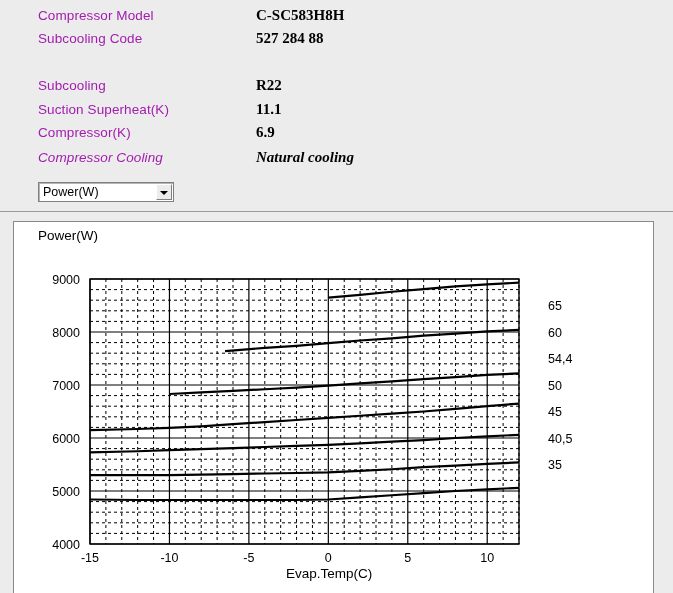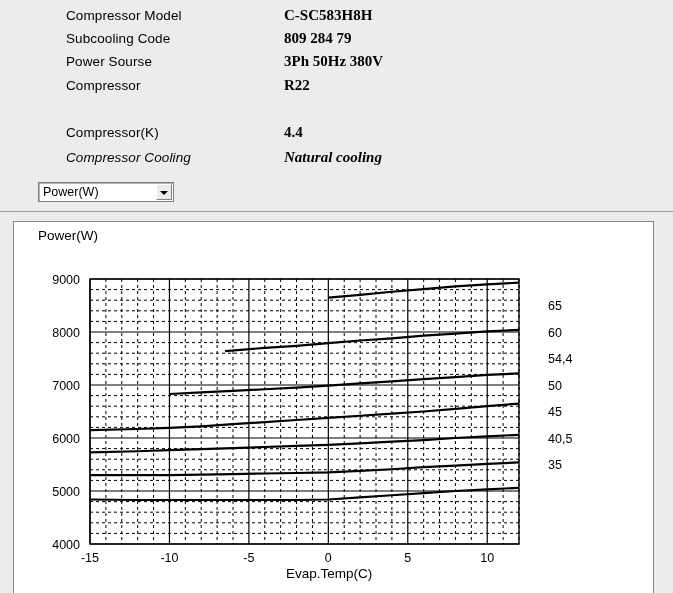--- a/index.html
+++ b/index.html
@@ -29,23 +29,22 @@
     left: 38px;
     height: 22px;
     line-height: 22px;
     white-space: nowrap;
   }
   .spec-label {
     display: inline-block;
     width: 218px;
     font-family: "Liberation Sans", sans-serif;
     font-size: 13.5px;
-    color: #000000;
+    color: #a21caf;
     letter-spacing: .1px;
-    margin-left: 28px;
   }
   .spec-value {
     display: inline-block;
     font-family: "Liberation Serif", serif;
     font-size: 15px;
     font-weight: bold;
     color: #000000;
     text-align: right;
   }
 
@@ -136,34 +135,34 @@
 
 <div id="app">
 
   <div id="header-panel">
 
     <div class="spec-row" style="top:4px;">
       <span class="spec-label">Compressor  Model</span><span class="spec-value">C-SC583H8H</span>
     </div>
 
     <div class="spec-row" style="top:27px;">
-      <span class="spec-label">Subcooling Code</span><span class="spec-value">809 284 79</span>
-    </div>
-
-    <div class="spec-row" style="top:50px;">
-      <span class="spec-label">Power Sourse</span><span class="spec-value">3Ph  50Hz  380V</span>
-    </div>
+      <span class="spec-label">Subcooling Code</span><span class="spec-value">527 284 88</span>
+    </div>
+
 
     <div class="spec-row" style="top:74px;">
-      <span class="spec-label">Compressor</span><span class="spec-value">R22</span>
-    </div>
-
+      <span class="spec-label">Subcooling</span><span class="spec-value">R22</span>
+    </div>
+
+    <div class="spec-row" style="top:98px;">
+      <span class="spec-label">Suction Superheat(K)</span><span class="spec-value">11.1</span>
+    </div>
 
     <div class="spec-row" style="top:121px;">
-      <span class="spec-label">Compressor(K)</span><span class="spec-value">4.4</span>
+      <span class="spec-label">Compressor(K)</span><span class="spec-value">6.9</span>
     </div>
 
     <div class="spec-row" style="top:146px;font-style:italic;">
       <span class="spec-label">Compressor Cooling</span><span class="spec-value">Natural cooling</span>
     </div>
 
     <div id="unit-combo">
       <span id="unit-combo-value">Power(W)</span>
       <span id="unit-combo-button">
         <span id="unit-combo-arrow"></span>

